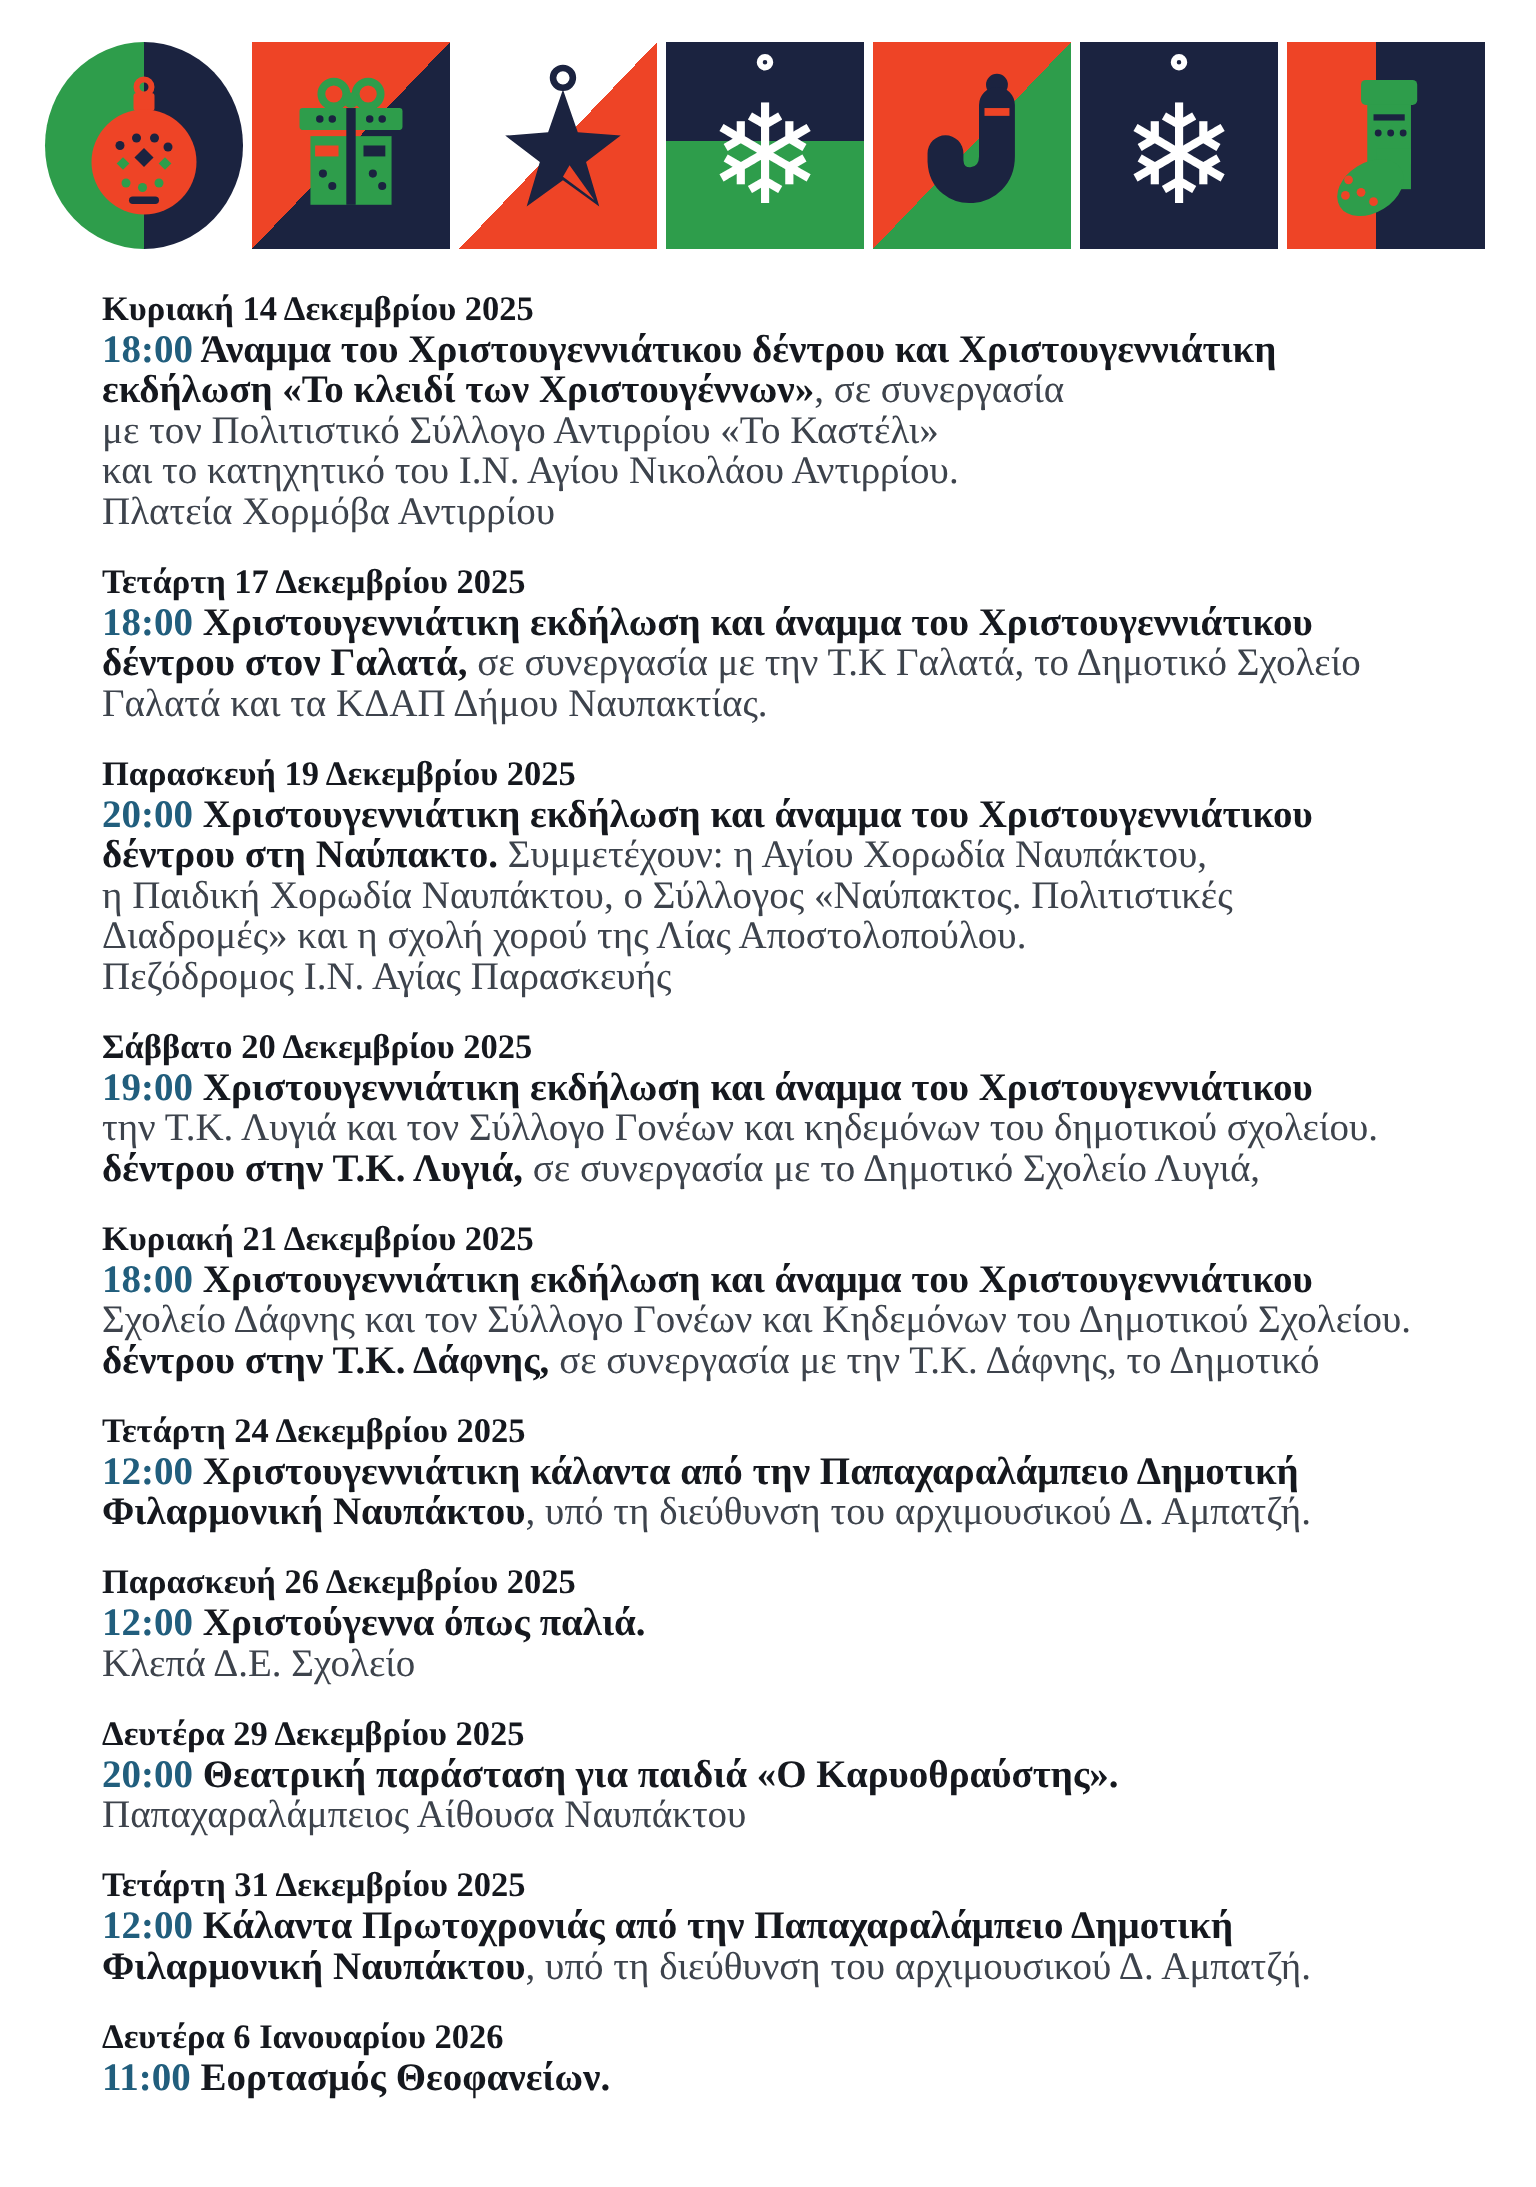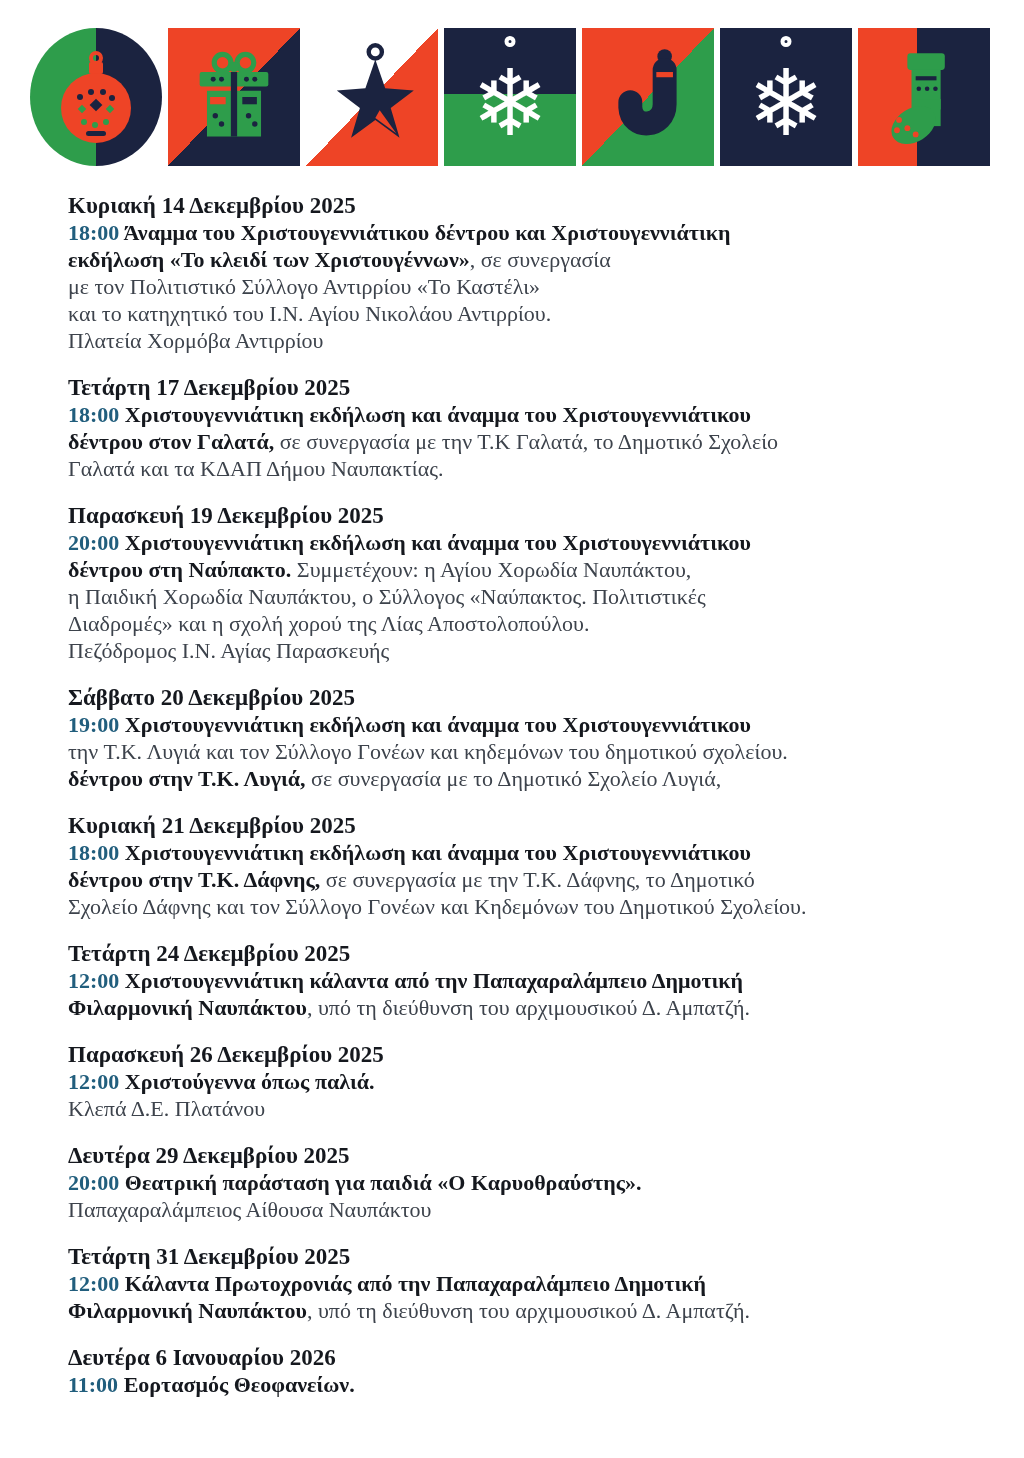--- a/index.html
+++ b/index.html
@@ -23,21 +23,21 @@
   .bg-navy{background:var(--navy);}
   .bg-stocking{background:linear-gradient(90deg,var(--red) 45%,var(--navy) 45%);}
   .flake{font-family:"DejaVu Sans",sans-serif;font-size:92px;line-height:1;color:#fff;margin-top:14px;}
   .flake-ring{position:absolute;top:8px;left:50%;transform:translateX(-50%);width:11px;height:11px;border:4px solid #fff;border-radius:50%;}
   .f-red{fill:var(--red);} .f-green{fill:var(--green);} .f-navy{fill:var(--navy);}
   .s-red{stroke:var(--red);fill:none;} .s-green{stroke:var(--green);fill:none;} .s-navy{stroke:var(--navy);fill:none;}
   
   .content{margin:26px 0 0 68px;}
   .event{margin:16px 0 20px 0;}
   .date{font-size:23px;line-height:27px;font-weight:bold;color:var(--heading);white-space:pre;}
-  .line{font-size:22px;line-height:27px;white-space:pre;}
+  .line{font-size:26px;line-height:27px;white-space:pre;}
   .seg-time{color:var(--time);font-weight:bold;}
   .seg-bold{color:var(--heading);font-weight:bold;}
   .seg-reg{color:var(--body);font-weight:normal;}
 </style>
 </head>
 <body>
 
 <div class="banner">
 
   <div class="tile bg-circle">
@@ -150,32 +150,32 @@
     </section>
     <section class="event">
       <div class="date">Σάββατο 20 Δεκεμβρίου 2025</div>
       <div class="line"><span class="seg-time">19:00</span><span class="seg-bold"> Χριστουγεννιάτικη εκδήλωση και άναμμα του Χριστουγεννιάτικου</span></div>
       <div class="line"><span class="seg-reg">την Τ.Κ. Λυγιά και τον Σύλλογο Γονέων και κηδεμόνων του δημοτικού σχολείου.</span></div>
       <div class="line"><span class="seg-bold">δέντρου στην Τ.Κ. Λυγιά,</span><span class="seg-reg"> σε συνεργασία με το Δημοτικό Σχολείο Λυγιά,</span></div>
     </section>
     <section class="event">
       <div class="date">Κυριακή 21 Δεκεμβρίου 2025</div>
       <div class="line"><span class="seg-time">18:00</span><span class="seg-bold"> Χριστουγεννιάτικη εκδήλωση και άναμμα του Χριστουγεννιάτικου</span></div>
+      <div class="line"><span class="seg-reg">Σχολείο Δάφνης και τον Σύλλογο Γονέων και Κηδεμόνων του Δημοτικού Σχολείου.</span></div>
       <div class="line"><span class="seg-bold">δέντρου στην Τ.Κ. Δάφνης,</span><span class="seg-reg"> σε συνεργασία με την Τ.Κ. Δάφνης, το Δημοτικό</span></div>
-      <div class="line"><span class="seg-reg">Σχολείο Δάφνης και τον Σύλλογο Γονέων και Κηδεμόνων του Δημοτικού Σχολείου.</span></div>
     </section>
     <section class="event">
       <div class="date">Τετάρτη 24 Δεκεμβρίου 2025</div>
       <div class="line"><span class="seg-time">12:00</span><span class="seg-bold"> Χριστουγεννιάτικη κάλαντα από την Παπαχαραλάμπειο Δημοτική</span></div>
       <div class="line"><span class="seg-bold">Φιλαρμονική Ναυπάκτου</span><span class="seg-reg">, υπό τη διεύθυνση του αρχιμουσικού Δ. Αμπατζή.</span></div>
     </section>
     <section class="event">
       <div class="date">Παρασκευή 26 Δεκεμβρίου 2025</div>
       <div class="line"><span class="seg-time">12:00</span><span class="seg-bold"> Χριστούγεννα όπως παλιά.</span></div>
-      <div class="line"><span class="seg-reg">Κλεπά Δ.Ε. Πλατάνου</span></div>
+      <div class="line"><span class="seg-reg">Κλεπά Δ.Ε. Σχολείο</span></div>
     </section>
     <section class="event">
       <div class="date">Δευτέρα 29 Δεκεμβρίου 2025</div>
       <div class="line"><span class="seg-time">20:00</span><span class="seg-bold"> Θεατρική παράσταση για παιδιά «Ο Καρυοθραύστης».</span></div>
       <div class="line"><span class="seg-reg">Παπαχαραλάμπειος Αίθουσα Ναυπάκτου</span></div>
     </section>
     <section class="event">
       <div class="date">Τετάρτη 31 Δεκεμβρίου 2025</div>
       <div class="line"><span class="seg-time">12:00</span><span class="seg-bold"> Κάλαντα Πρωτοχρονιάς από την Παπαχαραλάμπειο Δημοτική</span></div>
       <div class="line"><span class="seg-bold">Φιλαρμονική Ναυπάκτου</span><span class="seg-reg">, υπό τη διεύθυνση του αρχιμουσικού Δ. Αμπατζή.</span></div>

